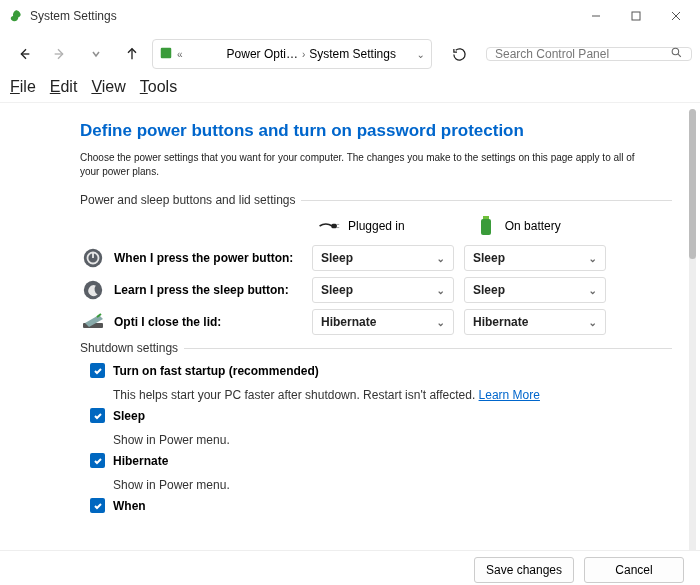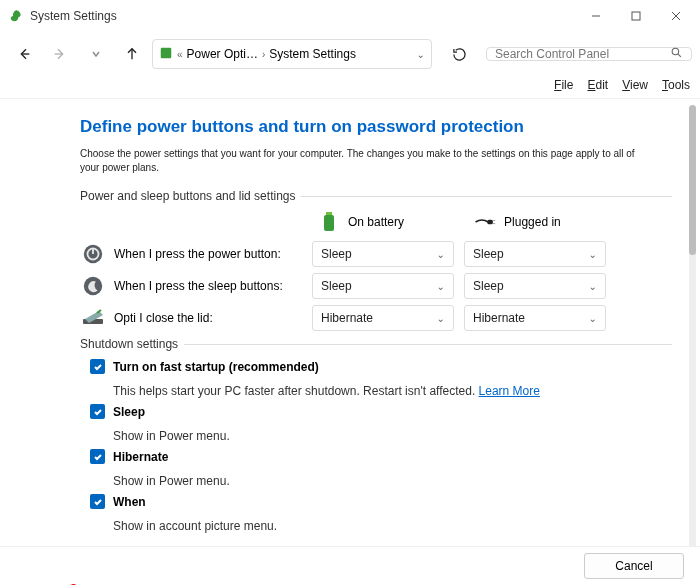--- a/index.html
+++ b/index.html
@@ -11,45 +11,45 @@
   .titlebar .spacer { flex:1; }
   .win-btn { width:40px; height:28px; display:flex; align-items:center; justify-content:center; color:#555; }
   .win-btn svg { stroke:#555; }
 
   .navbar { display:flex; align-items:center; height:44px; padding:4px 8px; gap:4px; }
   .nav-icon { width:32px; height:32px; display:flex; align-items:center; justify-content:center; color:#222; }
   .nav-icon svg { stroke:#222; fill:none; }
   .addressbox { flex:0 0 280px; height:30px; border:1px solid #ddd; border-radius:4px; display:flex; align-items:center; padding:0 6px; font-size:12px; gap:4px; }
   .addressbox .chev { color:#666; font-size:10px; }
   .addr-seg { white-space:nowrap; overflow:hidden; text-overflow:ellipsis; }
-  .addr1 { max-width:88px; }
+  .addr1 { max-width:88px;margin-left:40px; }
   .searchbox { flex:1; height:14px; border:1px solid #ddd; border-radius:4px; display:flex; align-items:center; padding:0 8px; font-size:12px; color:#777; margin-left:8px; }
   .searchbox .ph { flex:1; }
   .refresh { width:30px; height:30px; display:flex; align-items:center; justify-content:center; margin-left:8px; }
 
-  .menubar { display:flex; gap:14px; padding:2px 10px 6px; font-size:12px; color:#222;justify-content:flex-end; }
+  .menubar { display:flex; gap:14px; padding:2px 10px 6px; font-size:16px; color:#222; }
   .menuitem { }
   .menuitem .ul { text-decoration: underline; }
 
   .content-wrap { position:relative; height:486px; border-top:1px solid #f0f0f0; }
   .scroll-track { position:absolute; right:4px; top:6px; width:7px; height:468px; background:#eee; border-radius:4px; }
   .scroll-thumb { position:absolute; left:0; top:0; width:100%; height:150px; background:#bdbdbd; border-radius:4px; }
 
   .content { padding: 18px 28px 12px 80px; }
   h1.hdr { color:#0066cc; font-weight:700; font-size:17px; margin-bottom:10px; }
   p.intro { font-size:10px; color:#222; line-height:1.4; margin-bottom:14px; max-width:560px; }
 
   .group-label { font-size:12px; color:#333; display:flex; align-items:center; gap:6px; margin:6px 0 8px; }
   .group-label .line { flex:1; height:1px; background:#ddd; }
 
   .col-hdrs { display:flex; align-items:center; margin-left:238px; gap:70px; margin-bottom:8px; }
   .col-hdr { display:flex; align-items:center; gap:8px; font-size:12px; }
   .col-hdr .ico { width:22px; height:22px; display:flex; align-items:center; justify-content:center; }
 
-  .row { display:flex; align-items:center; margin:6px 0; }
+  .row { display:flex; align-items:center; margin:6px 0;font-weight:bold; }
   .row .ricon { width:26px; height:26px; display:flex; align-items:center; justify-content:center; margin-right:8px; }
   .row .rlabel { width:198px; font-size:12px; }
   .sel { width:142px; height:26px; border:1px solid #ddd; border-radius:3px; display:flex; align-items:center; padding:0 8px; font-size:12px; margin-right:10px; justify-content:space-between; color:#222;}
   .sel .dd { color:#666; font-size:10px; }
 
   .shutdown { padding-left:10px; margin-top:6px; }
   .chkrow { margin:6px 0; }
   .chkline { display:flex; align-items:center; gap:8px; font-size:12px; }
   .chkbox { width:15px; height:15px; background:#0067c0; border-radius:2px; display:flex; align-items:center; justify-content:center; }
   .chkbox svg { stroke:#fff; }
@@ -161,37 +161,37 @@
     <p class="intro">Choose the power settings that you want for your computer. The changes you make to the settings on this page apply to all of your power plans.</p>
 
     <div class="group-label">
       <span>Power and sleep buttons and lid settings</span>
         <span class="line"></span>
     </div>
 
     <div class="col-hdrs">
       <div class="col-hdr">
         <span class="ico">
-            <svg width="14" height="20" viewBox="0 0 14 20">
-              <rect x="4" y="0" width="6" height="3" fill="#6fbf3a"></rect>
-              <rect x="2" y="3" width="10" height="16" rx="2" fill="#3a9b3a"></rect>
-            </svg>
-          </span>
-        <span>On battery</span>
-      </div>
-      <div class="col-hdr">
-        <span class="ico">
             <svg width="28" height="14" viewBox="0 0 28 14">
               <path d="M2 7 Q 10 2 18 7" stroke="#222" stroke-width="2" fill="none"></path>
               <rect x="17" y="4" width="7" height="6" rx="2" fill="#222"></rect>
               <line x1="24" y1="5" x2="27" y2="5" stroke="#888"></line>
               <line x1="24" y1="9" x2="27" y2="9" stroke="#888"></line>
             </svg>
           </span>
         <span>Plugged in</span>
+      </div>
+      <div class="col-hdr">
+        <span class="ico">
+            <svg width="14" height="20" viewBox="0 0 14 20">
+              <rect x="4" y="0" width="6" height="3" fill="#6fbf3a"></rect>
+              <rect x="2" y="3" width="10" height="16" rx="2" fill="#3a9b3a"></rect>
+            </svg>
+          </span>
+        <span>On battery</span>
       </div>
     </div>
 
     <div class="row">
       <span class="ricon">
           <svg width="22" height="22" viewBox="0 0 24 24">
             <circle cx="12" cy="12" r="10" fill="#5a5f66"></circle>
             <circle cx="12" cy="12" r="6" fill="none" stroke="#e6e6e6" stroke-width="2"></circle>
             <line x1="12" y1="6" x2="12" y2="12" stroke="#e6e6e6" stroke-width="2"></line>
           </svg>
@@ -207,21 +207,21 @@
         </div>
     </div>
 
     <div class="row">
       <span class="ricon">
           <svg width="22" height="22" viewBox="0 0 24 24">
             <circle cx="12" cy="12" r="10" fill="#5a5f66"></circle>
             <path d="M15 7a6 6 0 1 0 2 10 7 7 0 0 1-2-10z" fill="#e6e6e6"></path>
           </svg>
         </span>
-      <span class="rlabel">When I press the sleep buttons:</span>
+      <span class="rlabel">Learn I press the sleep button:</span>
       <div class="sel">
           <span>Sleep</span>
           <span class="dd">⌄</span>
         </div>
       <div class="sel">
           <span>Sleep</span>
           <span class="dd">⌄</span>
         </div>
     </div>
 
@@ -288,26 +288,26 @@
 
       <div class="chkrow">
         <div class="chkline">
           <span class="chkbox">
               <svg width="10" height="10" viewBox="0 0 10 10" fill="none" stroke-width="2">
                 <polyline points="2 5 4 7 8 3"></polyline>
               </svg>
             </span>
           <span class="chklabel">When</span>
         </div>
-        <div class="chkdesc">Show in account picture menu.</div>
       </div>
     </div>
   </div>
 
   <svg class="arrow-annot" width="100" height="40" viewBox="0 0 100 40">
     <line x1="5" y1="35" x2="78" y2="3" stroke="#e11" stroke-width="1.5"></line>
     <polygon points="78,3 70,3 76,10" fill="#e11"></polygon>
   </svg>
 
   <div class="footer">
+    <div class="btn">Save changes</div>
     <div class="btn">Cancel</div>
   </div>
 </div>
 
 </body></html>

